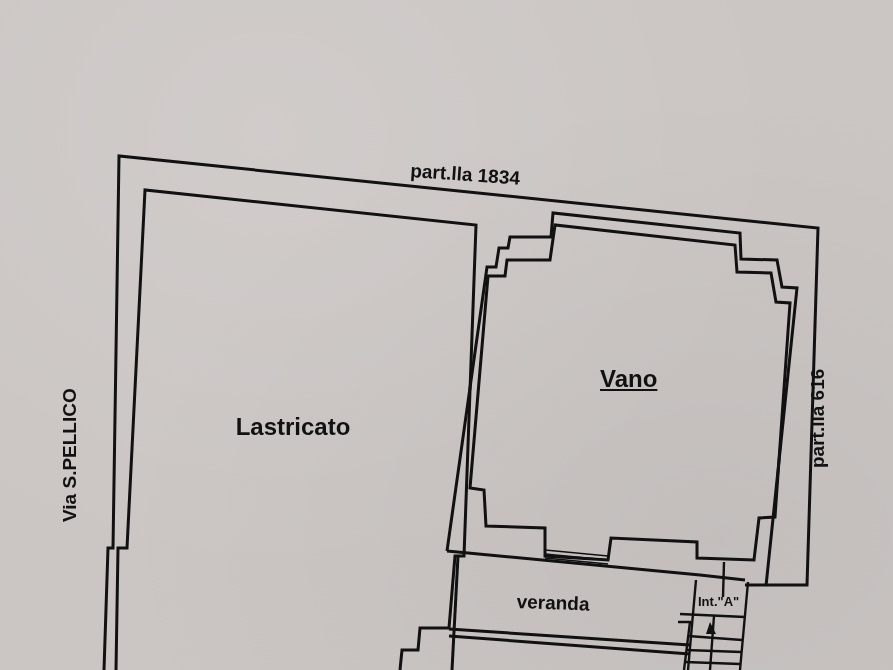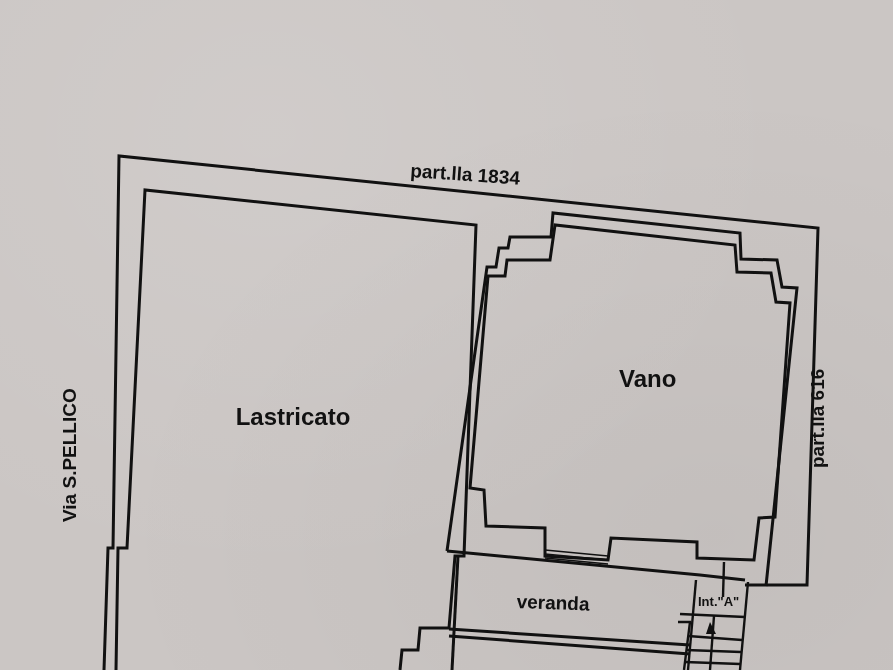--- a/index.html
+++ b/index.html
@@ -70,23 +70,23 @@
     </g>
     <path fill="#111" stroke="none" d="M710 622 L716 634 L706 634 Z"></path>
   </svg>
 
   <div class="lbl street" style="left:411px; top:161px; transform: rotate(4deg); transform-origin: left top;">part.lla 1834</div>
 
   <div class="lbl street" style="left:808px; top:468px; transform: rotate(-90deg); transform-origin: left top;">part.lla 616</div>
 
   <div class="lbl street" style="left:60px; top:522px; transform: rotate(-90deg); transform-origin: left top;">Via S.PELLICO</div>
 
-  <div class="lbl room-lg" style="left:228px; top:405px; width:130px;">
+  <div class="lbl room-lg" style="left:228px; top:415px; width:130px;">
     <div style="margin-bottom:6px;">Lastricato</div>
   </div>
 
-  <div class="lbl room-lg" style="left:619px; top:367px;">Vano</div>
+  <div class="lbl room-lg" style="left:600px; top:367px;text-decoration:underline;">Vano</div>
 
   <div class="lbl room-md" style="left:517px; top:592px; transform: rotate(2deg); transform-origin: left top;">veranda</div>
 
   <div class="lbl small" style="left:698px; top:595px;">Int."A"</div>
 
 </div>
 
 </body></html>

